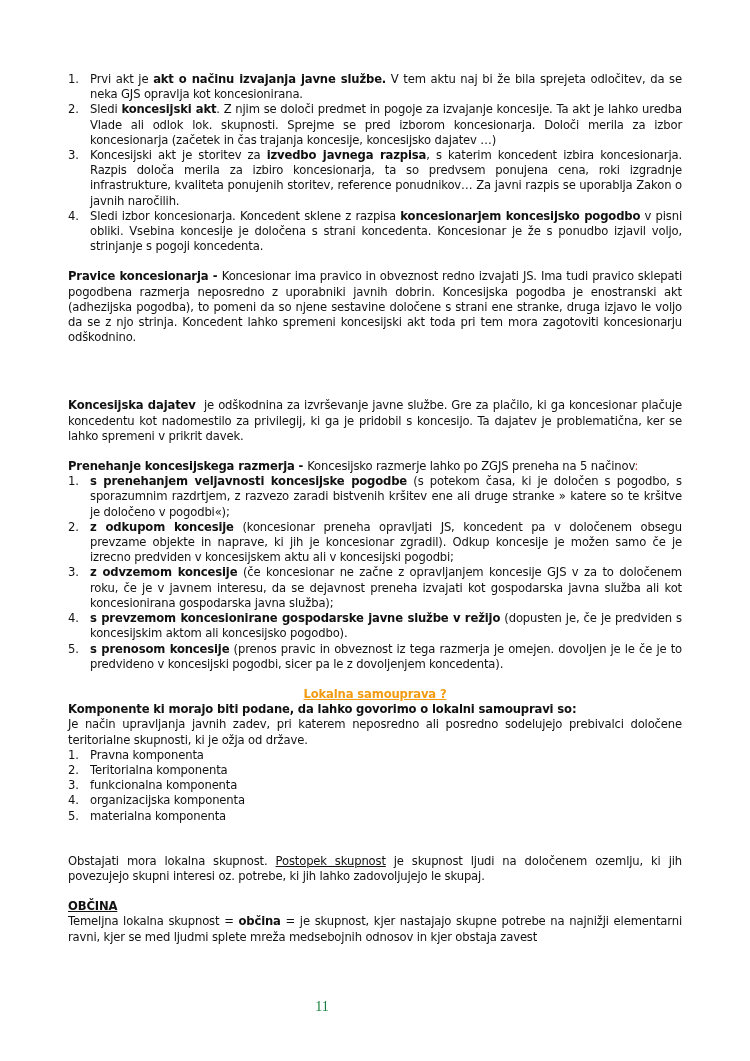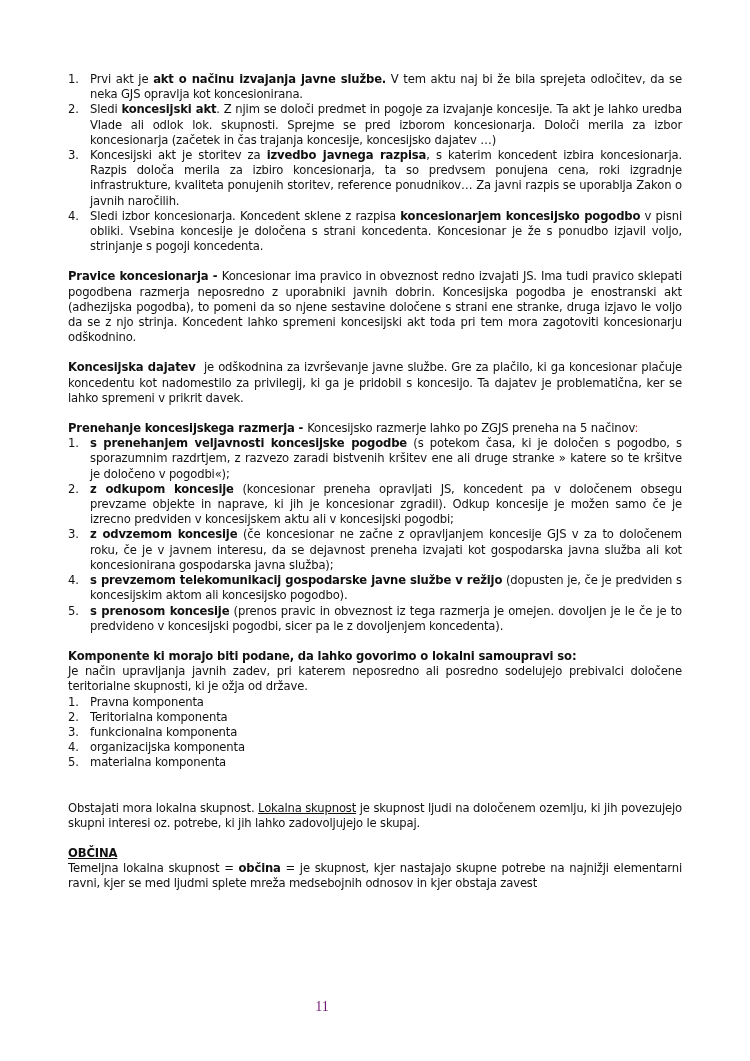--- a/index.html
+++ b/index.html
@@ -12,75 +12,76 @@
     p { margin: 0; text-align: justify; }
     .gap { height: 15px; }
     ol { margin: 0; padding: 0; list-style: none; }
     ol li { position: relative; padding-left: 22px; text-align: justify; }
     ol li .num { position: absolute; left: 0; top: 0; }
     b { font-weight: bold; }
     .heading-orange { color: #F39C12; font-weight: bold; text-decoration: underline; text-align: center; }
     .u { text-decoration: underline; }
     .page-number {
       position: absolute; left: 0; width: 644px; top: 999px; text-align: center;
-      font-family: "Liberation Serif", serif; font-size: 14px; color: #701a75;
+      font-family: "Liberation Serif", serif; font-size: 14px; color: #15803d;
     }
   </style>
 </head>
 <body>
 
 <div class="page">
 
   <ol>
     <li><span class="num">1.</span><span>Prvi akt je </span><b>akt o načinu izvajanja javne službe.</b><span> V tem aktu naj bi že bila sprejeta odločitev, da se neka GJS opravlja kot koncesionirana.</span></li>
     <li><span class="num">2.</span><span>Sledi </span><b>koncesijski akt</b><span>. Z njim se določi predmet in pogoje za izvajanje koncesije. Ta akt je lahko uredba Vlade ali odlok lok. skupnosti. Sprejme se pred izborom koncesionarja. Določi merila za izbor koncesionarja (začetek in čas trajanja koncesije, koncesijsko dajatev …)</span></li>
     <li><span class="num">3.</span><span>Koncesijski akt je storitev za </span><b>izvedbo javnega razpisa</b><span>, s katerim koncedent izbira koncesionarja. Razpis določa merila za izbiro koncesionarja, ta so predvsem ponujena cena, roki izgradnje infrastrukture, kvaliteta ponujenih storitev, reference ponudnikov… Za javni razpis se uporablja Zakon o javnih naročilih.</span></li>
     <li><span class="num">4.</span><span>Sledi izbor koncesionarja. Koncedent sklene z razpisa </span><b>koncesionarjem koncesijsko pogodbo</b><span> v pisni obliki. Vsebina koncesije je določena s strani koncedenta. Koncesionar je že s ponudbo izjavil voljo, strinjanje s pogoji koncedenta.</span></li>
   </ol>
 
   <div class="gap"></div>
 
   <p><b>Pravice koncesionarja - </b><span>Koncesionar ima pravico in obveznost redno izvajati JS. Ima tudi pravico sklepati pogodbena razmerja neposredno z uporabniki javnih dobrin. Koncesijska pogodba je enostranski akt (adhezijska pogodba), to pomeni da so njene sestavine določene s strani ene stranke, druga izjavo le voljo da se z njo strinja. Koncedent lahko spremeni koncesijski akt toda pri tem mora zagotoviti koncesionarju odškodnino.</span></p>
 
   <div class="gap"></div>
 
-  <p style="white-space: pre-wrap;"><b>Koncesijska dajatev</b><span>  je odškodnina za izvrševanje javne službe. Gre za plačilo, ki ga koncesionar plačuje koncedentu kot nadomestilo za privilegij, ki ga je pridobil s koncesijo. Ta dajatev je problematična, ker se lahko spremeni v prikrit davek.</span></p>
+  <p style="white-space: pre-wrap; margin-top: 38px;"><b>Koncesijska dajatev</b><span>  je odškodnina za izvrševanje javne službe. Gre za plačilo, ki ga koncesionar plačuje koncedentu kot nadomestilo za privilegij, ki ga je pridobil s koncesijo. Ta dajatev je problematična, ker se lahko spremeni v prikrit davek.</span></p>
 
   <div class="gap"></div>
 
   <p><b>Prenehanje koncesijskega razmerja - </b><span>Koncesijsko razmerje lahko po ZGJS preneha na 5 načinov</span><span style="color:#C0392B">:</span></p>
 
   <ol>
     <li><span class="num">1.</span><b>s prenehanjem veljavnosti koncesijske pogodbe</b><span> (s potekom časa, ki je določen s pogodbo, s sporazumnim razdrtjem, z razvezo zaradi bistvenih kršitev ene ali druge stranke » katere so te kršitve je določeno v pogodbi«);</span></li>
     <li><span class="num">2.</span><b>z odkupom koncesije</b><span> (koncesionar preneha opravljati JS, koncedent pa v določenem obsegu prevzame objekte in naprave, ki jih je koncesionar zgradil). Odkup koncesije je možen samo če je izrecno predviden v koncesijskem aktu ali v koncesijski pogodbi;</span></li>
     <li><span class="num">3.</span><b>z odvzemom koncesije</b><span> (če koncesionar ne začne z opravljanjem koncesije GJS v za to določenem roku, če je v javnem interesu, da se dejavnost preneha izvajati kot gospodarska javna služba ali kot koncesionirana gospodarska javna služba);</span></li>
-    <li><span class="num">4.</span><b>s prevzemom telekomunikacij gospodarske javne službe v režijo</b><span> (dopusten je, če je predviden s koncesijskim aktom ali koncesijsko pogodbo).</span></li>
+    <li><span class="num">4.</span><b>s prevzemom koncesionirane gospodarske javne službe v režijo</b><span> (dopusten je, če je predviden s koncesijskim aktom ali koncesijsko pogodbo).</span></li>
     <li><span class="num">5.</span><b>s prenosom koncesije</b><span> (prenos pravic in obveznost iz tega razmerja je omejen. dovoljen je le če je to predvideno v koncesijski pogodbi, sicer pa le z dovoljenjem koncedenta).</span></li>
   </ol>
 
 
   <div class="gap"></div>
 
+  <p class="heading-orange">Lokalna samouprava ?</p>
   <p><b>Komponente ki morajo biti podane, da lahko govorimo o lokalni samoupravi so:</b></p>
   <p>Je način upravljanja javnih zadev, pri katerem neposredno ali posredno sodelujejo prebivalci določene teritorialne skupnosti, ki je ožja od države.</p>
 
   <ol>
     <li><span class="num">1.</span><span>Pravna komponenta</span></li>
     <li><span class="num">2.</span><span>Teritorialna komponenta</span></li>
     <li><span class="num">3.</span><span>funkcionalna komponenta</span></li>
     <li><span class="num">4.</span><span>organizacijska komponenta</span></li>
     <li><span class="num">5.</span><span>materialna komponenta</span></li>
   </ol>
 
   <div class="gap"></div>
 
 
   <div class="gap"></div>
 
-  <p><span>Obstajati mora lokalna skupnost. </span><span class="u">Lokalna skupnost</span><span> je skupnost ljudi na določenem ozemlju, ki jih povezujejo skupni interesi oz. potrebe, ki jih lahko zadovoljujejo le skupaj.</span></p>
+  <p><span>Obstajati mora lokalna skupnost. </span><span class="u">Postopek skupnost</span><span> je skupnost ljudi na določenem ozemlju, ki jih povezujejo skupni interesi oz. potrebe, ki jih lahko zadovoljujejo le skupaj.</span></p>
 
   <div class="gap"></div>
 
   <p><b class="u">OBČINA</b></p>
   <p><span>Temeljna lokalna skupnost = </span><b>občina</b><span> = je skupnost, kjer nastajajo skupne potrebe na najnižji elementarni ravni, kjer se med ljudmi splete mreža medsebojnih odnosov in kjer obstaja zavest</span></p>
 
 </div>
 
 <div class="page-number">11</div>
 

